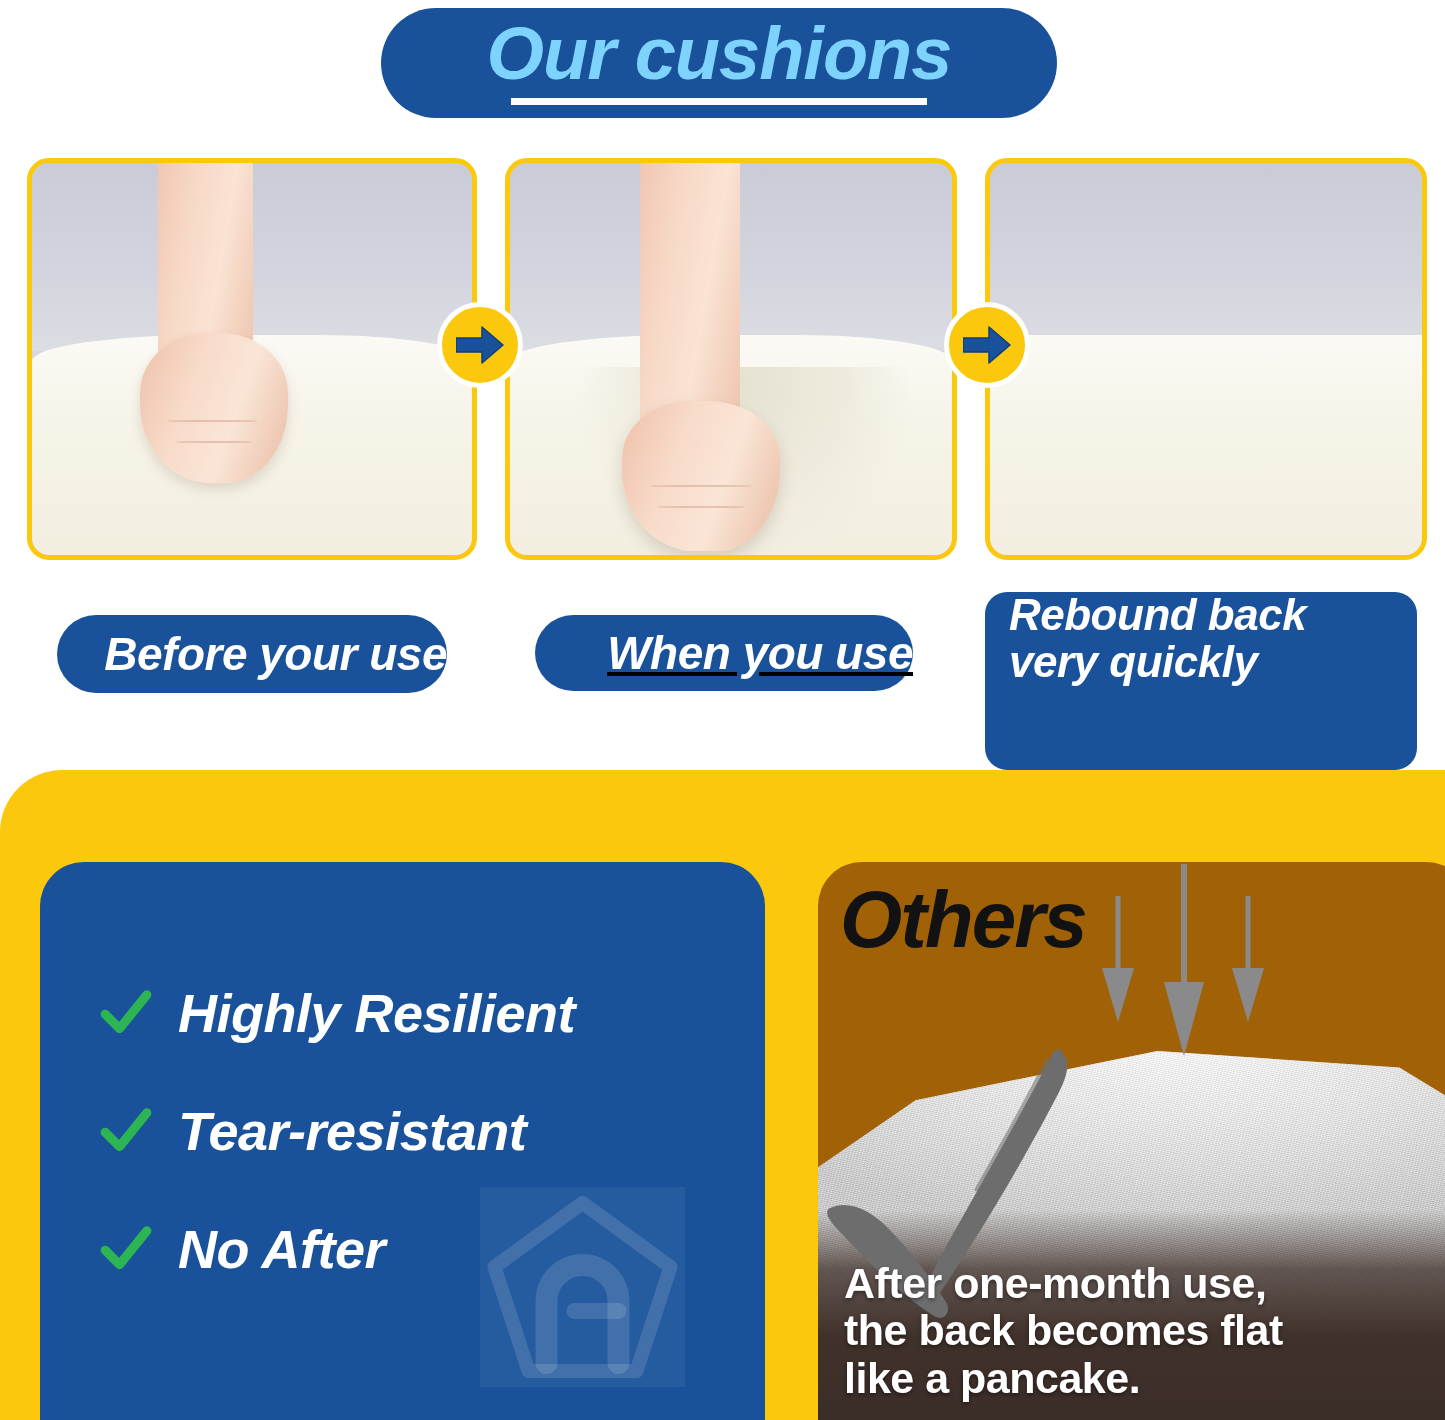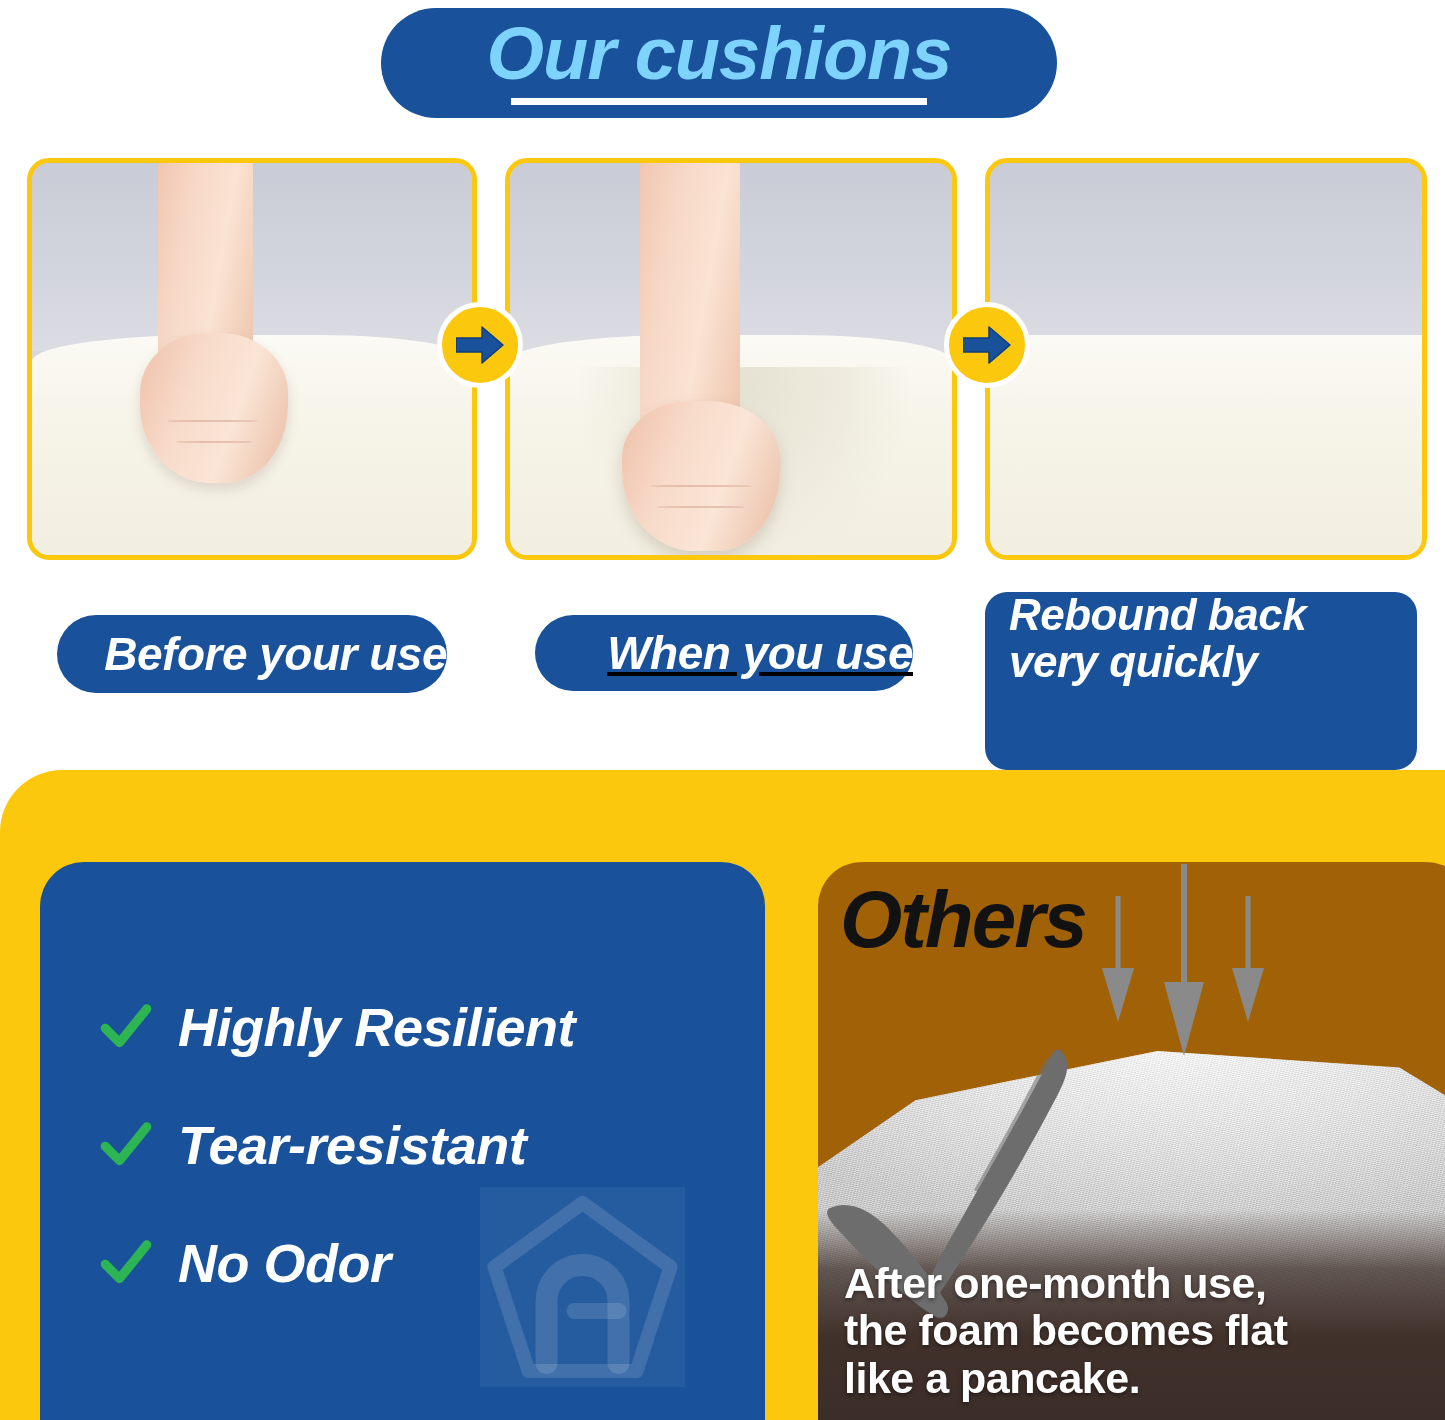--- a/index.html
+++ b/index.html
@@ -196,21 +196,21 @@
     top: 862px;
     width: 725px;
     height: 558px;
     background: #19529a;
     border-radius: 44px 44px 0 0;
     overflow: hidden;
   }
   .feature-list {
     position: absolute;
     left: 60px;
-    top: 106px;
+    top: 92px;
     width: 640px;
   }
   .feature-row {
     display: flex;
     align-items: center;
     height: 118px;
   }
   .check-icon {
     width: 52px;
     height: 52px;
@@ -395,21 +395,21 @@
       <div class="feature-row">
         <svg class="check-icon" viewBox="0 0 40 40">
           <polyline points="4,21 15,32 36,6" fill="none" stroke="#2eb553" stroke-width="7" stroke-linecap="round" stroke-linejoin="round"></polyline>
         </svg>
         <span class="feature-label">Tear-resistant</span>
       </div>
       <div class="feature-row">
         <svg class="check-icon" viewBox="0 0 40 40">
           <polyline points="4,21 15,32 36,6" fill="none" stroke="#2eb553" stroke-width="7" stroke-linecap="round" stroke-linejoin="round"></polyline>
         </svg>
-        <span class="feature-label">No Odor</span>
+        <span class="feature-label">No After</span>
       </div>
     </div>
   </div>
 
   <div class="others-panel">
 
     <div class="others-title">Others</div>
 
     <svg class="press-arrows" viewBox="0 0 180 200">
       <g fill="#8a8a8a" stroke="#8a8a8a">
@@ -435,18 +435,18 @@
         <path d="M236,10 C248,20 244,36 232,58 C212,96 178,158 140,216
                  C128,234 112,262 102,268 C96,258 108,232 120,210
                  C156,146 196,76 218,34 C226,18 230,6 236,10 Z"></path>
         <path d="M232,24 C218,52 190,104 160,156 L150,150
                  C180,98 208,46 222,18 Z" opacity=".55"></path>
       </g>
     </svg>
 
     <div class="others-caption">
       <div>After one-month use,</div>
-      <div>the foam becomes flat</div>
+      <div>the back becomes flat</div>
       <div>like a pancake.</div>
     </div>
   </div>
 
 </div>
 
 </body></html>

